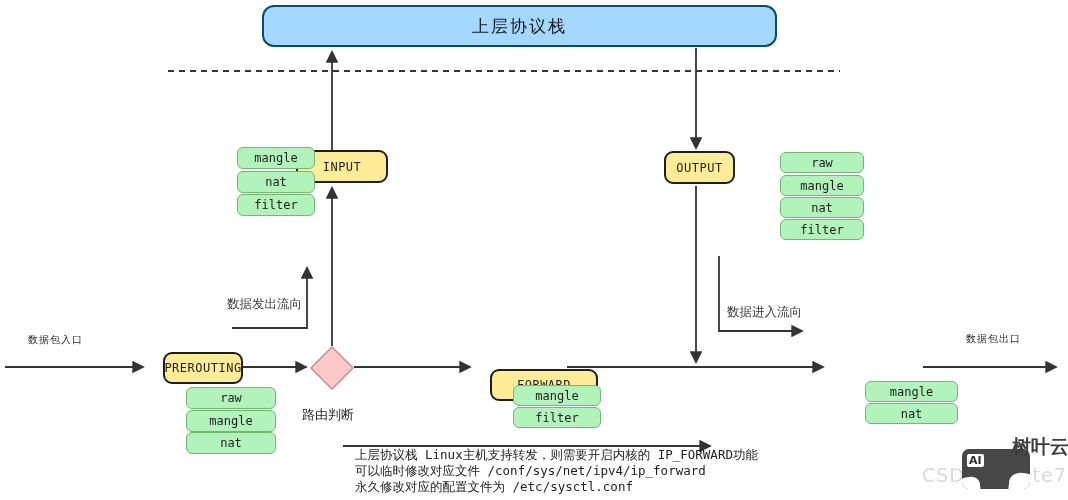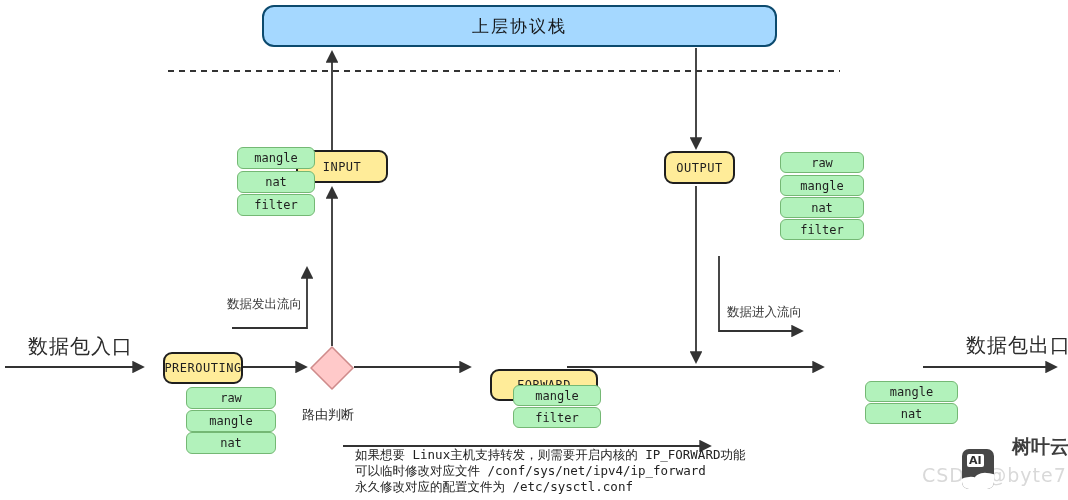--- a/index.html
+++ b/index.html
@@ -21,32 +21,32 @@
     font-family:"DejaVu Sans Mono","Liberation Mono",monospace;
     font-size:12px;color:#1f1f1f;letter-spacing:0.5px;margin-left:15px;
   }
   .tbl{
     background:#b2f2bb;border:1.5px solid #74b874;border-radius:6px;
     display:flex;align-items:center;justify-content:center;
     font-family:"DejaVu Sans Mono","Liberation Mono",monospace;
     font-size:12px;color:#1f1f1f;margin-left:36px;
   }
   .lbl{white-space:nowrap;color:#2b2b2b;}
-  .lbl-big{font-size:20px;letter-spacing:1px;}
+  .lbl-big{font-size:10px;letter-spacing:1px;}
   .lbl-small{font-size:12.5px;color:#3a3a3a;}
   .note{
     left:355px;top:447px;width:420px;
     font-family:"DejaVu Sans Mono","DejaVu Sans","Liberation Mono",monospace;
     font-size:12.5px;line-height:16px;color:#222222;white-space:nowrap;
   }
   .wm-text{
     left:922px;top:464px;font-size:19px;color:#d9d9d9;letter-spacing:1px;white-space:nowrap;
   }
   .logo{
-    left:962px;top:449px;width:32px;height:40px;background:#474747;border-radius:7px;overflow:hidden;
+    left:962px;top:449px;width:68px;height:40px;background:#474747;border-radius:7px;overflow:hidden;
   }
   .logo .ai{
     position:absolute;top:5px;left:5px;background:#ffffff;color:#2e2e2e;
     font-weight:bold;font-size:11px;line-height:13px;padding:0 2px;border-radius:2px;
     font-family:"DejaVu Sans","Liberation Sans",sans-serif;
   }
   .logo .m{position:absolute;background:#ffffff;border-radius:45% 45% 0 0;}
   .logo .m1{width:22px;height:16px;left:-4px;bottom:-4px;transform:rotate(-6deg);}
   .logo .m2{width:28px;height:22px;right:-7px;bottom:-6px;transform:rotate(6deg);}
   .brand{
@@ -107,21 +107,21 @@
   <div class="abs tbl" style="left:829px;top:381px;width:93px;height:21px;">mangle</div>
   <div class="abs tbl" style="left:829px;top:403px;width:93px;height:21px;">nat</div>
 
   <div class="abs lbl lbl-big" style="left:28px;top:333px;">数据包入口</div>
   <div class="abs lbl lbl-big" style="left:966px;top:332px;">数据包出口</div>
   <div class="abs lbl lbl-small" style="left:227px;top:296px;">数据发出流向</div>
   <div class="abs lbl lbl-small" style="left:727px;top:304px;">数据进入流向</div>
   <div class="abs lbl" style="left:302px;top:386px;font-size:13px;margin-top:20px;">路由判断</div>
 
   <div class="abs note">
-    <div>如果想要 Linux主机支持转发，则需要开启内核的 IP_FORWARD功能</div>
+    <div>上层协议栈 Linux主机支持转发，则需要开启内核的 IP_FORWARD功能</div>
     <div>可以临时修改对应文件 /conf/sys/net/ipv4/ip_forward</div>
     <div>永久修改对应的配置文件为 /etc/sysctl.conf</div>
   </div>
 
   <div class="abs wm-text">CSDN @byte76</div>
   <div class="abs logo">
     <span class="ai">AI</span>
     <span class="m m1"></span>
     <span class="m m2"></span>
   </div>

